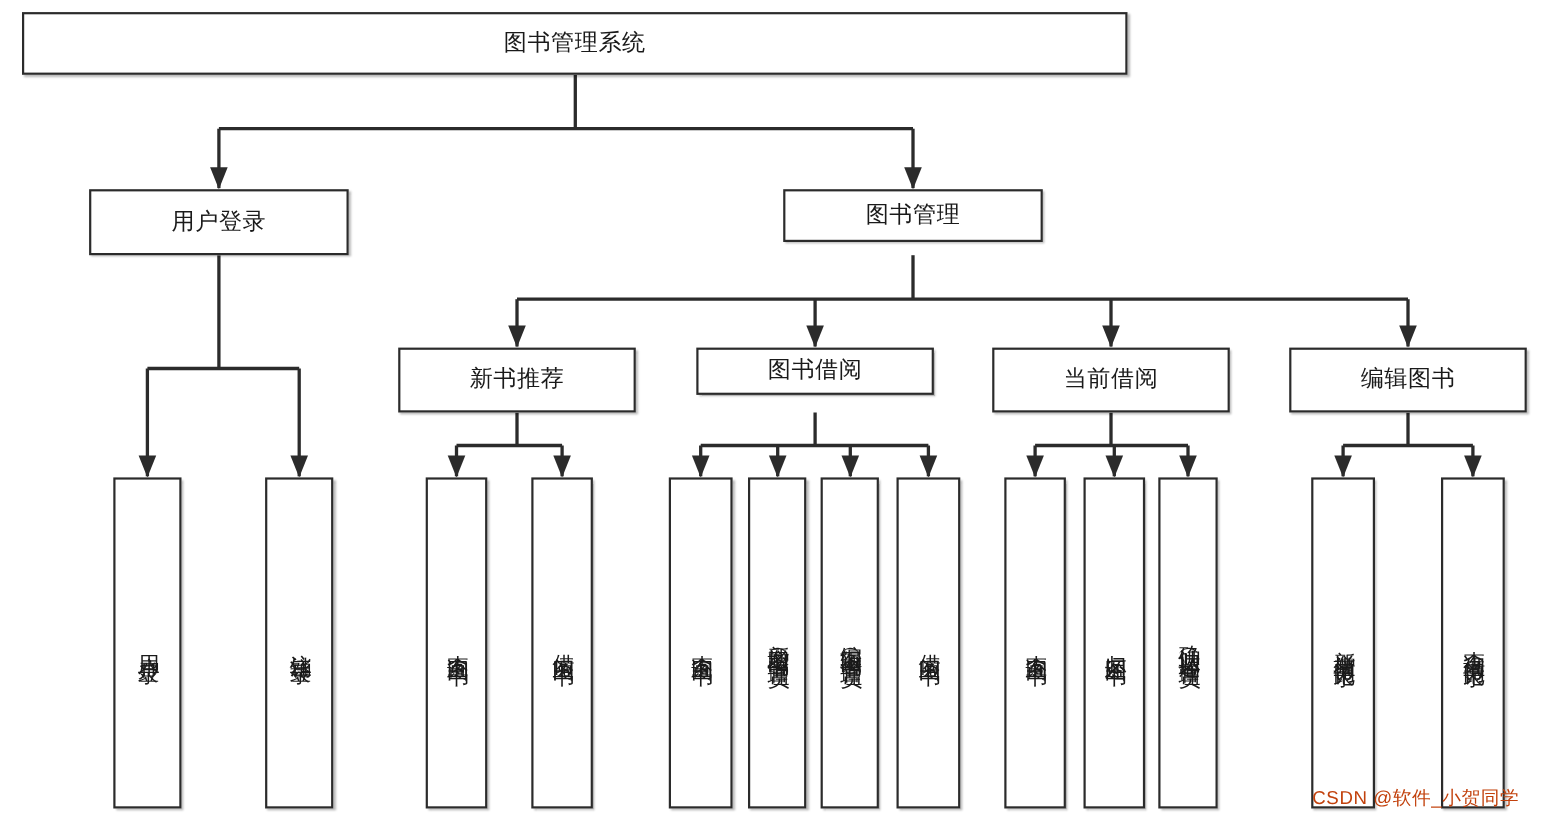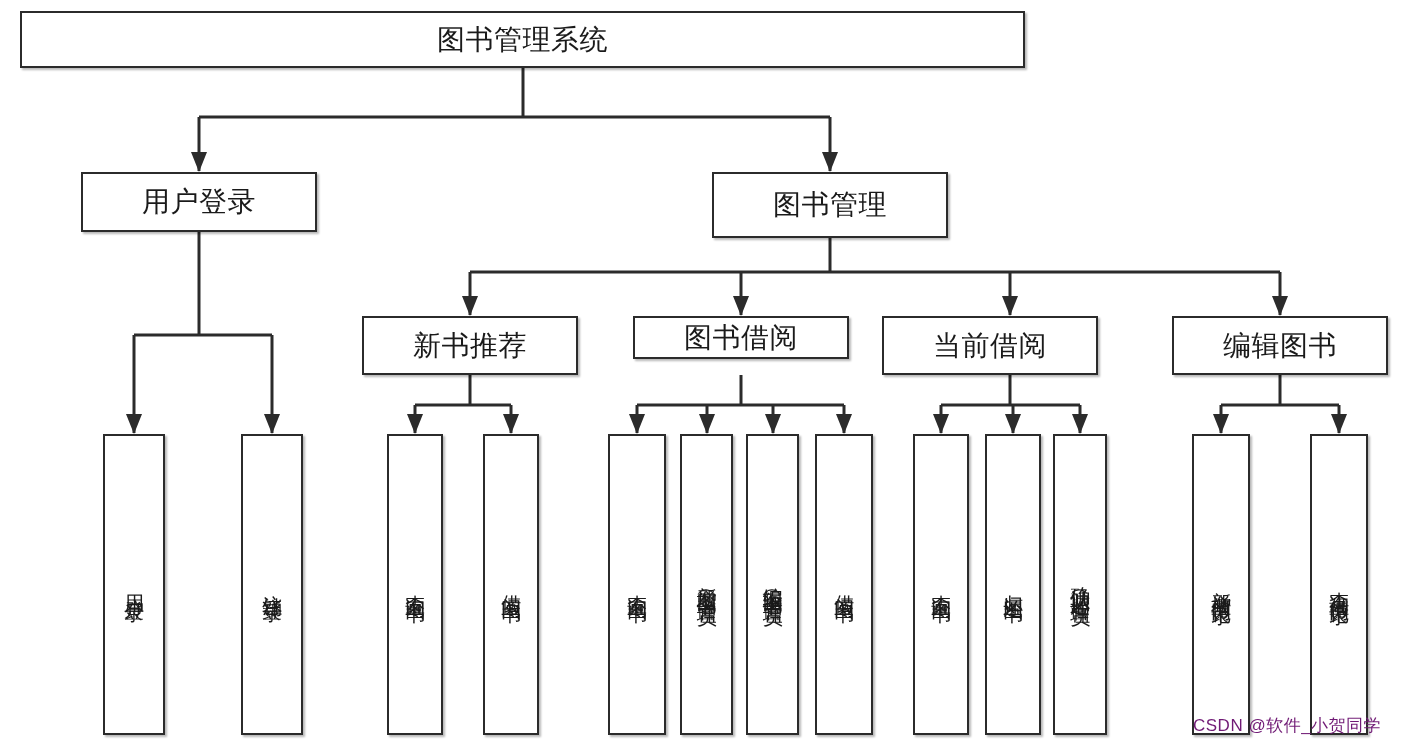--- a/index.html
+++ b/index.html
@@ -30,38 +30,38 @@
     background: #ffffff;
     border: 2px solid #2b2b2b;
     box-shadow: 2px 2px 2px rgba(0,0,0,0.28);
     display: flex;
     align-items: center;
     justify-content: center;
     overflow: hidden;
   }
   .node-label {
     color: #1a1a1a;
-    font-size: 28px;
+    font-size: 21px;
     line-height: 1.18;
     letter-spacing: 0.5px;
     text-align: center;
     white-space: nowrap;
   }
   .node-box.vertical .node-label {
     writing-mode: vertical-rl;
     text-orientation: upright;
     letter-spacing: 3px;
     font-size: 20px;
   }
   #watermark {
     position: absolute;
     left: 1193px;
     top: 714px;
     font-size: 17px;
-    color: #701a75;
+    color: #c2410c;
     white-space: nowrap;
     letter-spacing: 0.5px;
   }
 </style>
 </head>
 <body>
 
 <div id="diagram-root">
   <svg id="connector-layer" viewBox="0 0 1405 747" xmlns="http://www.w3.org/2000/svg">
       <line x1="523" y1="68" x2="523" y2="117" stroke="#2b2b2b" stroke-width="3"></line>
@@ -117,30 +117,30 @@
       <line x1="1339" y1="405" x2="1339" y2="433" stroke="#2b2b2b" stroke-width="3"></line>
       <polygon points="1331,414 1347,414 1339,434" fill="#2b2b2b"></polygon>
     </svg>
   <div id="boxes">
       <div class="node-box" style="left: 20px; top: 11px; width: 1005px; height: 57px;">
         <span class="node-label">图书管理系统</span>
       </div>
       <div class="node-box" style="left: 81px; top: 172px; width: 236px; height: 60px;">
         <span class="node-label">用户登录</span>
       </div>
-      <div class="node-box" style="left: 712px; top: 172px; width: 236px; height: 66px;">
+      <div class="node-box" style="left: 712px; top: 172px; width: 236px; height: 48px;">
         <span class="node-label">图书管理</span>
       </div>
       <div class="node-box" style="left: 362px; top: 316px; width: 216px; height: 59px;">
         <span class="node-label">新书推荐</span>
       </div>
       <div class="node-box" style="left: 633px; top: 316px; width: 216px; height: 43px;">
         <span class="node-label">图书借阅</span>
       </div>
-      <div class="node-box" style="left: 882px; top: 316px; width: 216px; height: 59px;">
+      <div class="node-box" style="left: 902px; top: 316px; width: 216px; height: 59px;">
         <span class="node-label">当前借阅</span>
       </div>
       <div class="node-box" style="left: 1172px; top: 316px; width: 216px; height: 59px;">
         <span class="node-label">编辑图书</span>
       </div>
       <div class="node-box vertical" style="left: 103px; top: 434px; width: 62px; height: 301px;">
         <span class="node-label">用户登录</span>
       </div>
       <div class="node-box vertical" style="left: 241px; top: 434px; width: 62px; height: 301px;">
         <span class="node-label">注销登录</span>

